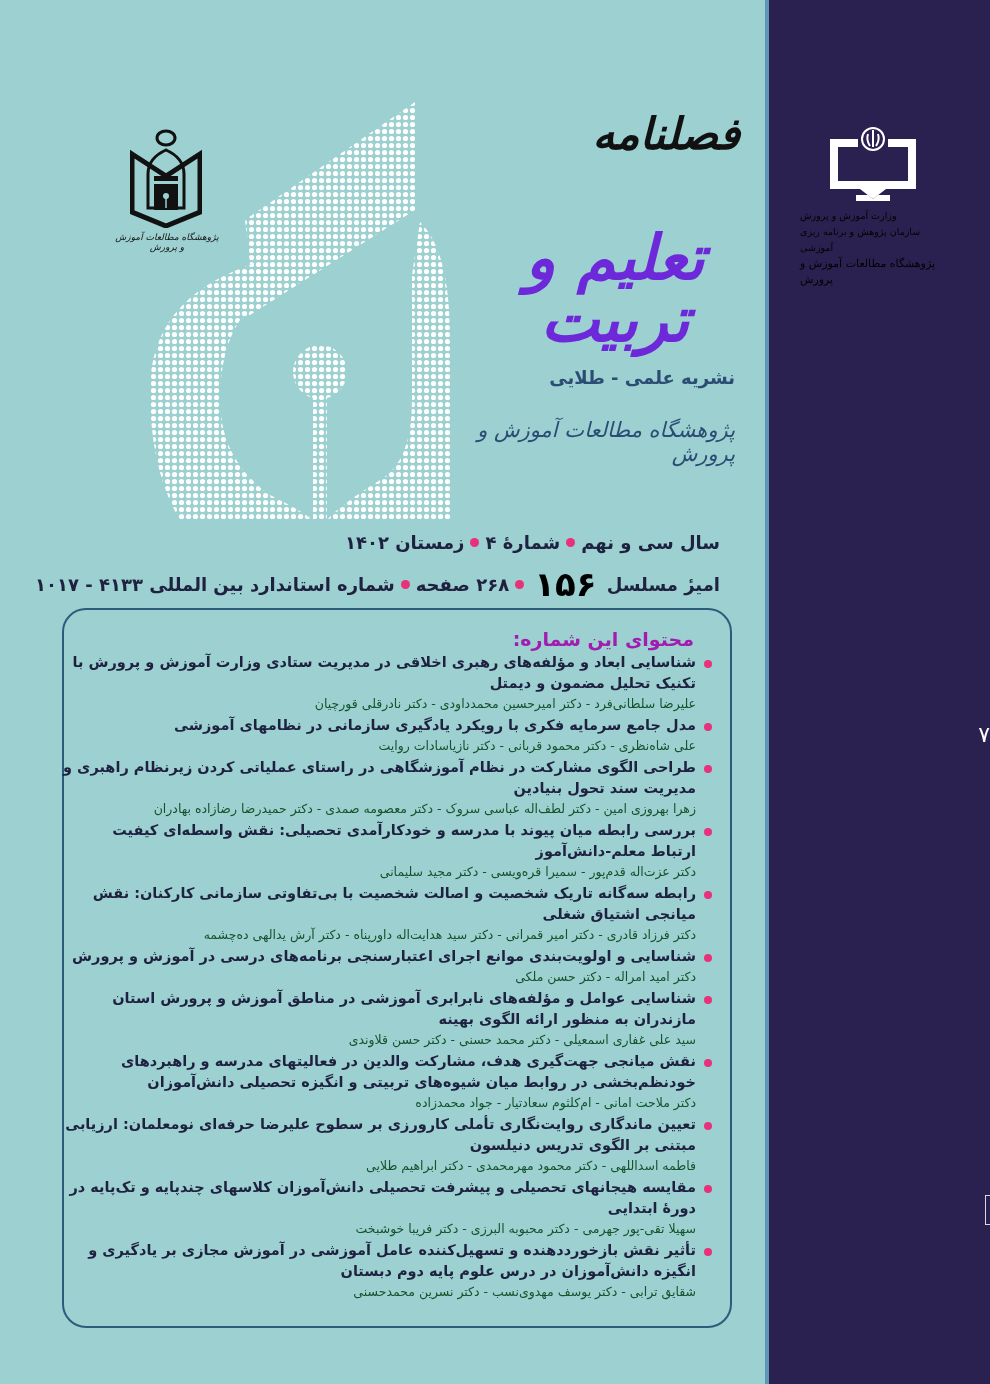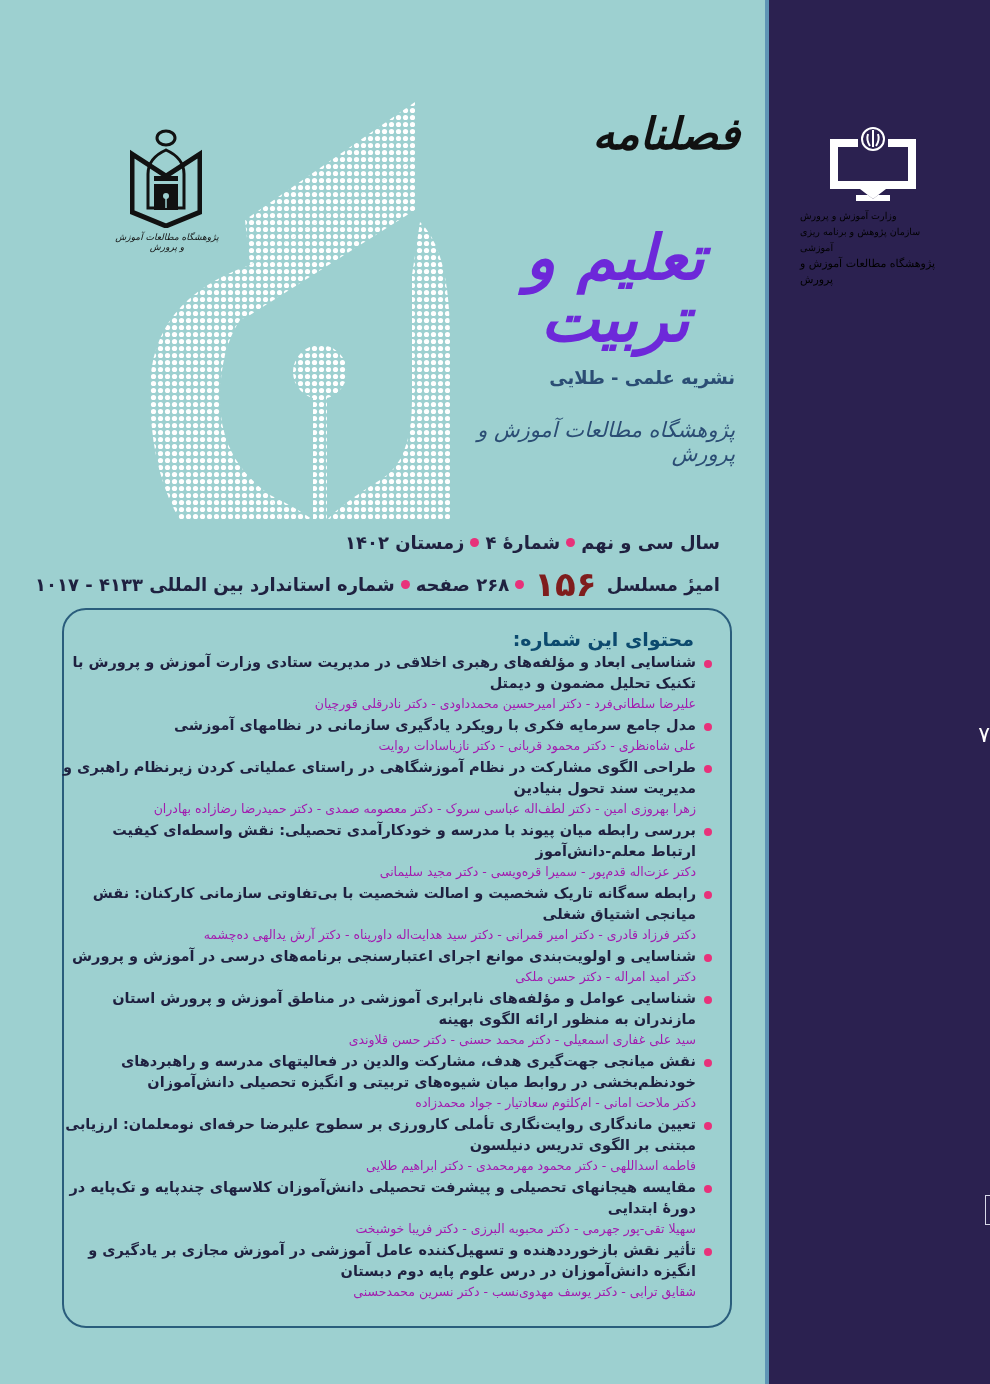--- a/index.html
+++ b/index.html
@@ -23,29 +23,29 @@
   .title-small { position:absolute; left:560px; top:112px; width:180px; text-align:right; direction:rtl; font-family:"DejaVu Serif", serif; font-weight:bold; font-style:italic; font-size:44px; color:#111; line-height:1; }
   .title-big { position:absolute; left:475px; top:198px; width:280px; text-align:center; direction:rtl; font-family:"DejaVu Serif", serif; font-weight:bold; font-style:italic; font-size:62px; color:#6d28d9; line-height:1; letter-spacing:-2px;margin-top:29px; }
 
   .subtitle { position:absolute; left:470px; top:367px; width:265px; text-align:right; direction:rtl; font-weight:bold; font-size:18px; color:#2b4d74; }
   .institute { position:absolute; left:470px; top:418px; width:265px; text-align:right; direction:rtl; font-family:"DejaVu Serif", serif; font-style:italic; font-size:21px; color:#2b4d74; }
 
   .issue-line { position:absolute; right:270px; top:530px; direction:rtl; font-weight:bold; font-size:18px; color:#1f2140; white-space:nowrap; }
   .serial-line { position:absolute; right:270px; top:564px; direction:rtl; font-weight:bold; font-size:18px; color:#1f2140; white-space:nowrap; }
   .issue-line span, .serial-line span { vertical-align:middle; }
   .dot { display:inline-block; width:9px; height:9px; border-radius:50%; background:#e8317a; margin:0 6px; vertical-align:middle; }
-  .serial-num { font-size:34px; font-weight:bold; color:#7f1d1d; font-family:"DejaVu Sans", sans-serif; margin:0 4px; }
+  .serial-num { font-size:34px; font-weight:bold; color:#000000; font-family:"DejaVu Sans", sans-serif; margin:0 4px; }
 
   .contents-box { position:absolute; left:62px; top:608px; width:670px; height:720px; border:2px solid #2a5d7c; border-radius:24px; box-sizing:border-box; }
-  .contents-heading { position:absolute; right:36px; top:18px; direction:rtl; font-size:19px; font-weight:bold; color:#0c4a6e; }
+  .contents-heading { position:absolute; right:36px; top:18px; direction:rtl; font-size:19px; font-weight:bold; color:#a21caf; }
   .items { position:absolute; right:12px; top:42px; width:655px; direction:rtl; }
   .item { position:relative; padding-right:22px; margin-bottom:2px; }
   .item .bullet { position:absolute; right:6px; top:8px; width:8px; height:8px; border-radius:50%; background:#e8317a; }
   .item .title { font-weight:bold; font-size:14.5px; color:#1f2140; line-height:21px; text-align:right; }
-  .item .authors { font-size:12.5px; color:#a21caf; line-height:19px; text-align:right; }
+  .item .authors { font-size:12.5px; color:#14532d; line-height:19px; text-align:right; }
 </style>
 </head>
 <body>
 
 <div class="cover"></div>
 <div class="spine-line"></div>
 <div class="band"></div>
 
 <svg class="ministry-logo" viewBox="0 0 90 78">
   <path d="M2 14 H30 V22 H10 V56 H80 V22 H60 V14 H88 V64 H58 L45 74 L32 64 H2 Z" fill="#ffffff"></path>

